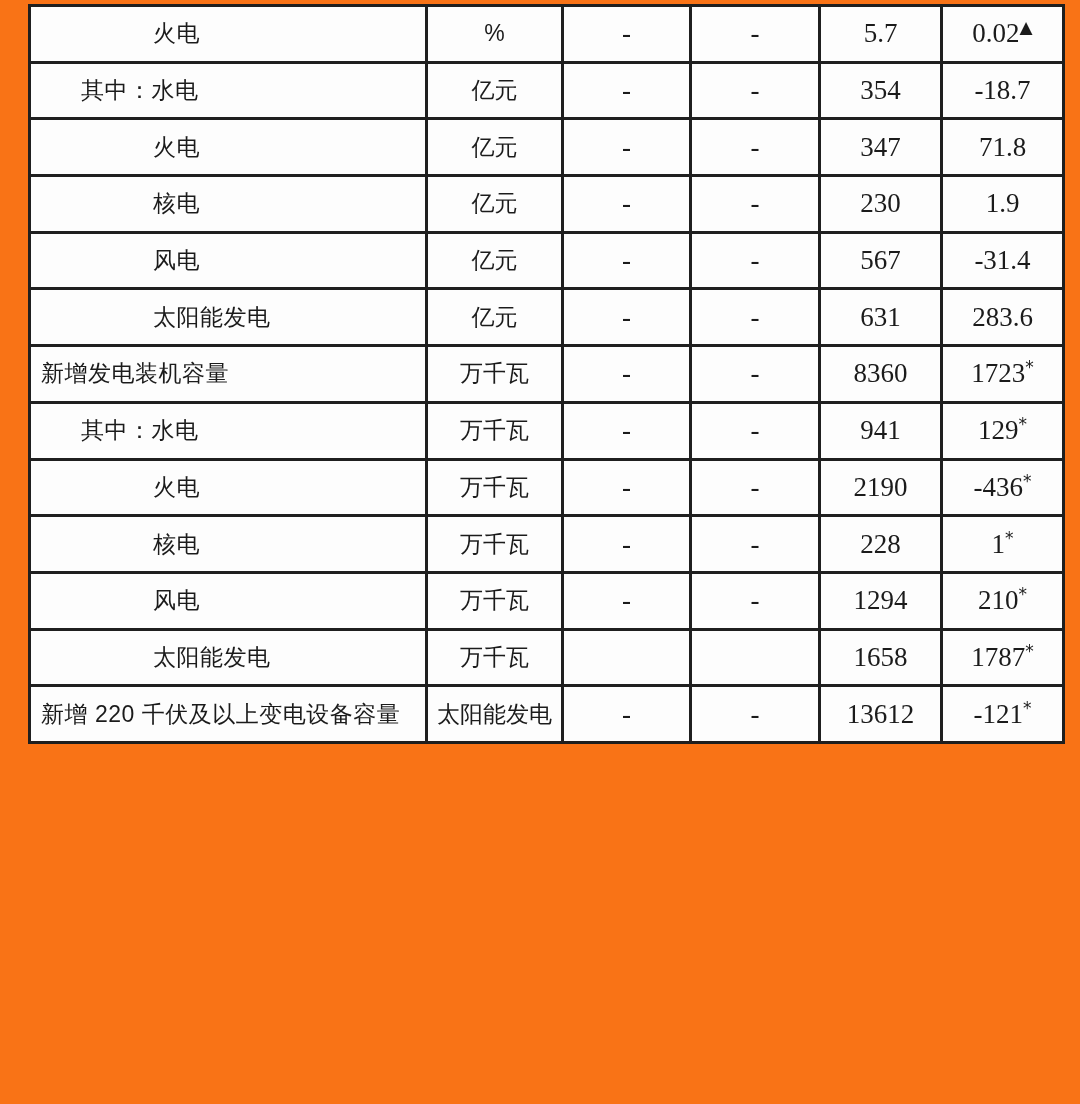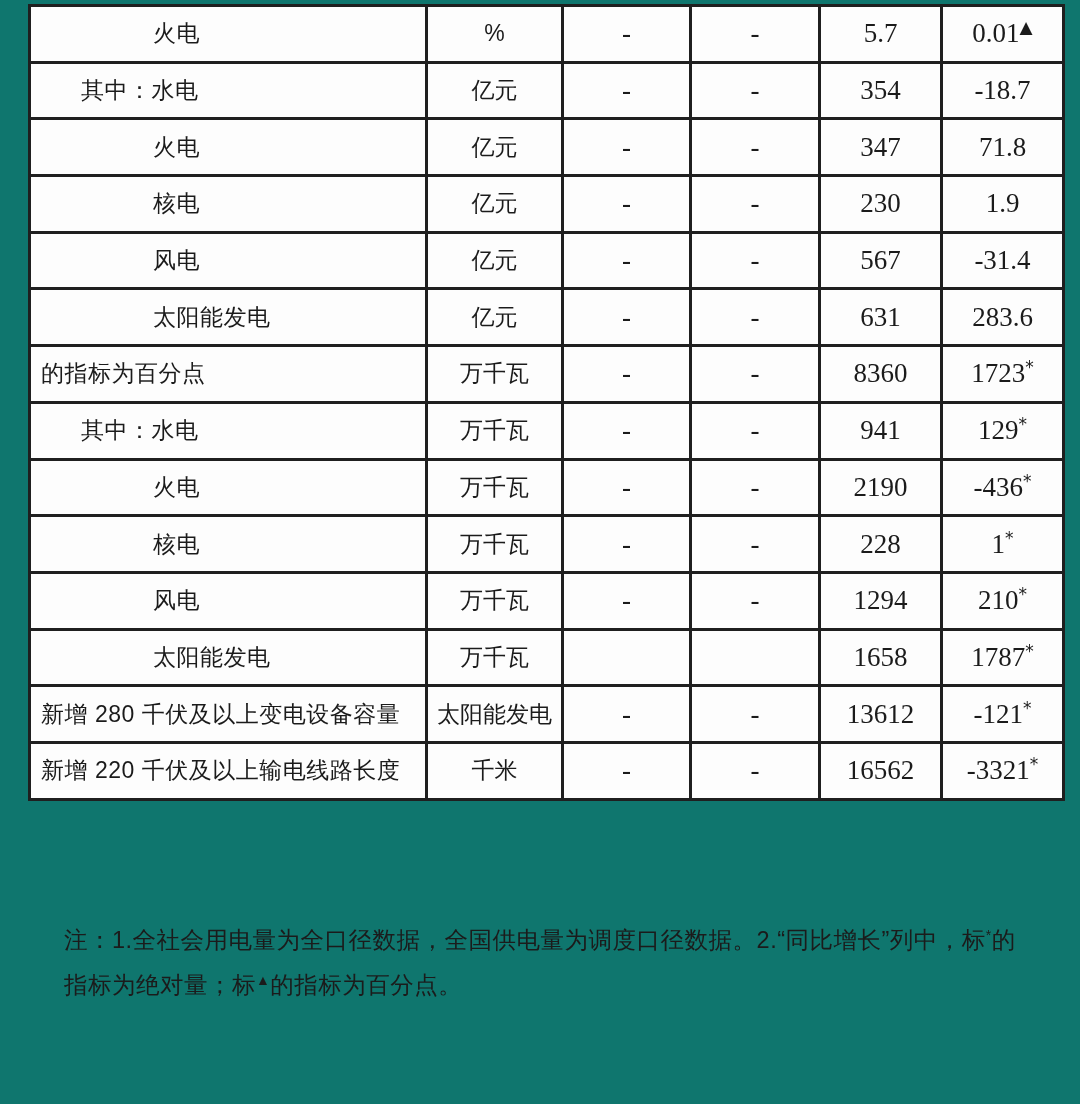--- a/index.html
+++ b/index.html
@@ -5,21 +5,21 @@
   html, body {
     margin: 0;
     padding: 0;
     background: #fbfbfb;
     font-family: "Liberation Sans", "DejaVu Sans", sans-serif;
   }
   .page {
     position: relative;
     width: 1080px;
     height: 1104px;
-    background: #0f766e;
+    background: #f97316;
     color: #1b1b1b;
     overflow: hidden;
   }
   table.stat {
     position: absolute;
     left: 28px;
     top: 4px;
     width: 1034px;
     border-collapse: collapse;
     table-layout: fixed;
@@ -92,21 +92,21 @@
       <col style="width:122px">
       <col style="width:122px">
     </colgroup>
     <tbody id="table-body">
         <tr>
     <td class="c-label ind-2">火电</td>
     <td class="c-unit">%</td>
     <td class="c-dash">-</td>
     <td class="c-dash">-</td>
     <td class="c-num">5.7</td>
-    <td class="c-num"><span>0.01</span><sup class="mark">▲</sup></td>
+    <td class="c-num"><span>0.02</span><sup class="mark">▲</sup></td>
   </tr>
         <tr>
     <td class="c-label ind-1">其中：水电</td>
     <td class="c-unit">亿元</td>
     <td class="c-dash">-</td>
     <td class="c-dash">-</td>
     <td class="c-num">354</td>
     <td class="c-num"><span>-18.7</span></td>
   </tr>
         <tr>
@@ -135,21 +135,21 @@
   </tr>
         <tr>
     <td class="c-label ind-2">太阳能发电</td>
     <td class="c-unit">亿元</td>
     <td class="c-dash">-</td>
     <td class="c-dash">-</td>
     <td class="c-num">631</td>
     <td class="c-num"><span>283.6</span></td>
   </tr>
         <tr>
-    <td class="c-label ind-0">的指标为百分点</td>
+    <td class="c-label ind-0">新增发电装机容量</td>
     <td class="c-unit">万千瓦</td>
     <td class="c-dash">-</td>
     <td class="c-dash">-</td>
     <td class="c-num">8360</td>
     <td class="c-num"><span>1723</span><sup class="mark">*</sup></td>
   </tr>
         <tr>
     <td class="c-label ind-1">其中：水电</td>
     <td class="c-unit">万千瓦</td>
     <td class="c-dash">-</td>
@@ -183,33 +183,24 @@
   </tr>
         <tr>
     <td class="c-label ind-2">太阳能发电</td>
     <td class="c-unit">万千瓦</td>
     <td class="c-dash"></td>
     <td class="c-dash"></td>
     <td class="c-num">1658</td>
     <td class="c-num"><span>1787</span><sup class="mark">*</sup></td>
   </tr>
         <tr>
-    <td class="c-label ind-0">新增 280 千伏及以上变电设备容量</td>
+    <td class="c-label ind-0">新增 220 千伏及以上变电设备容量</td>
     <td class="c-unit">太阳能发电</td>
     <td class="c-dash">-</td>
     <td class="c-dash">-</td>
     <td class="c-num">13612</td>
     <td class="c-num"><span>-121</span><sup class="mark">*</sup></td>
   </tr>
-        <tr>
-    <td class="c-label ind-0">新增 220 千伏及以上输电线路长度</td>
-    <td class="c-unit">千米</td>
-    <td class="c-dash">-</td>
-    <td class="c-dash">-</td>
-    <td class="c-num">16562</td>
-    <td class="c-num"><span>-3321</span><sup class="mark">*</sup></td>
-  </tr>
       </tbody>
   </table>
 
-  <p class="note"><span>注：1.全社会用电量为全口径数据，全国供电量为调度口径数据。2.“同比增长”列中，标</span><sup>*</sup><span>的指标为绝对量；标</span><sup>▲</sup><span>的指标为百分点。</span></p>
 
 </div>
 
 </body></html>

